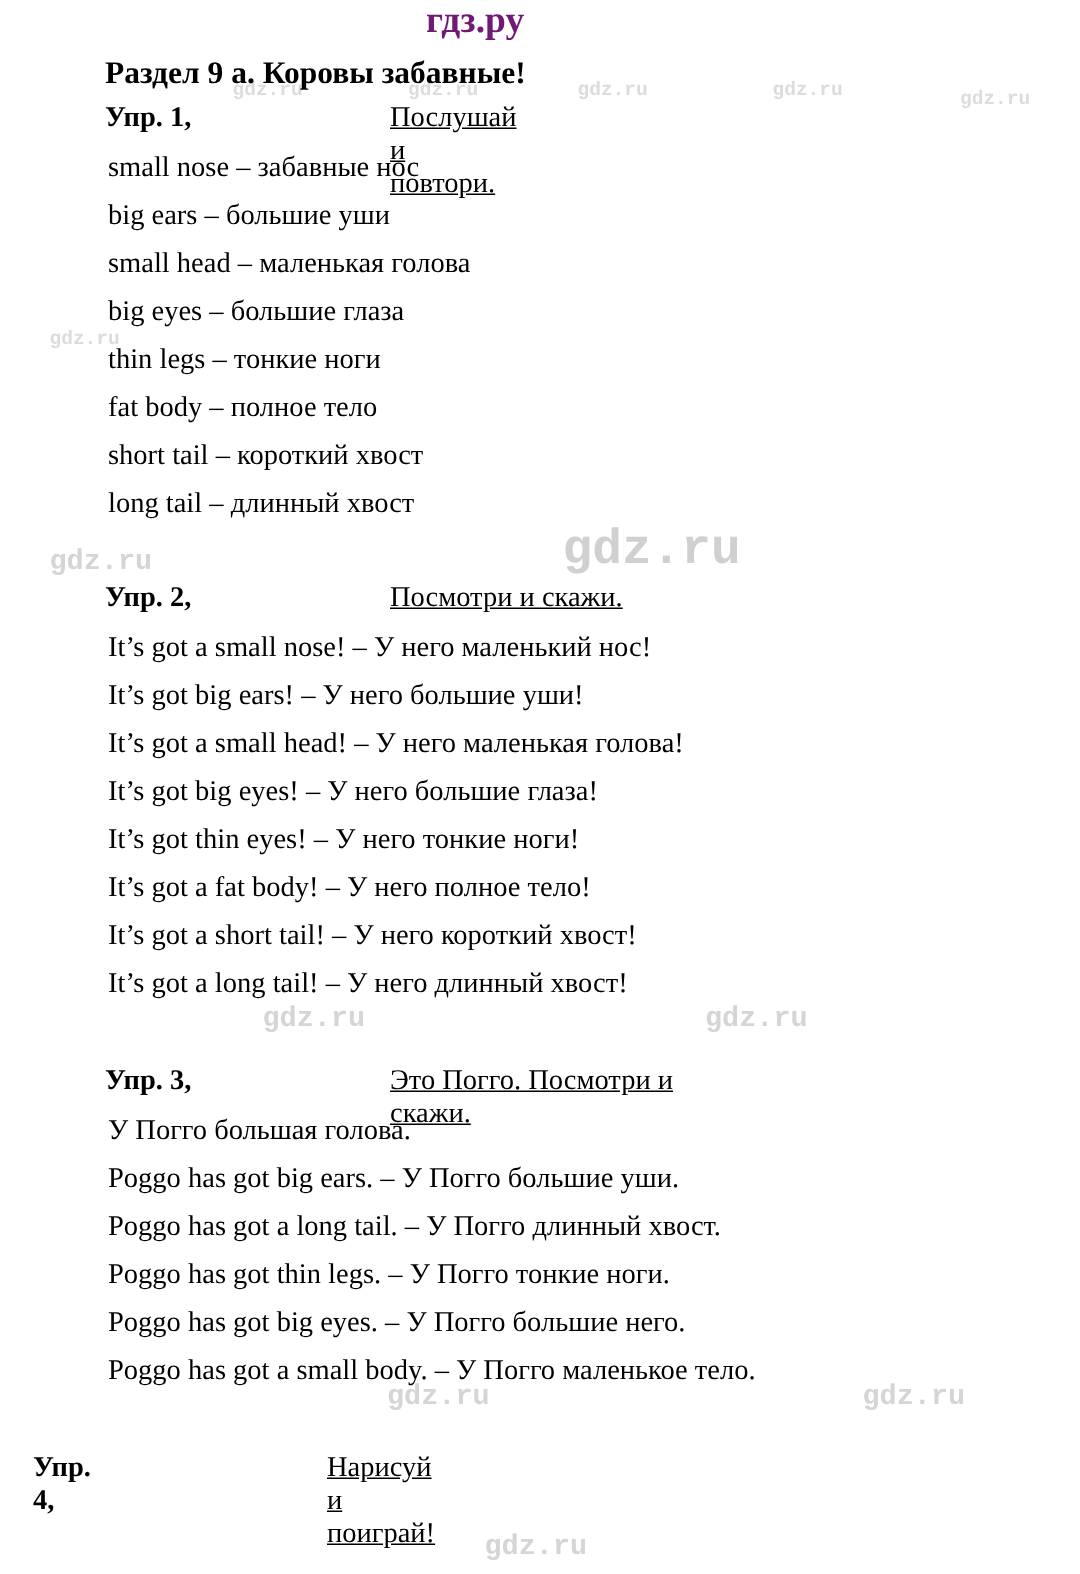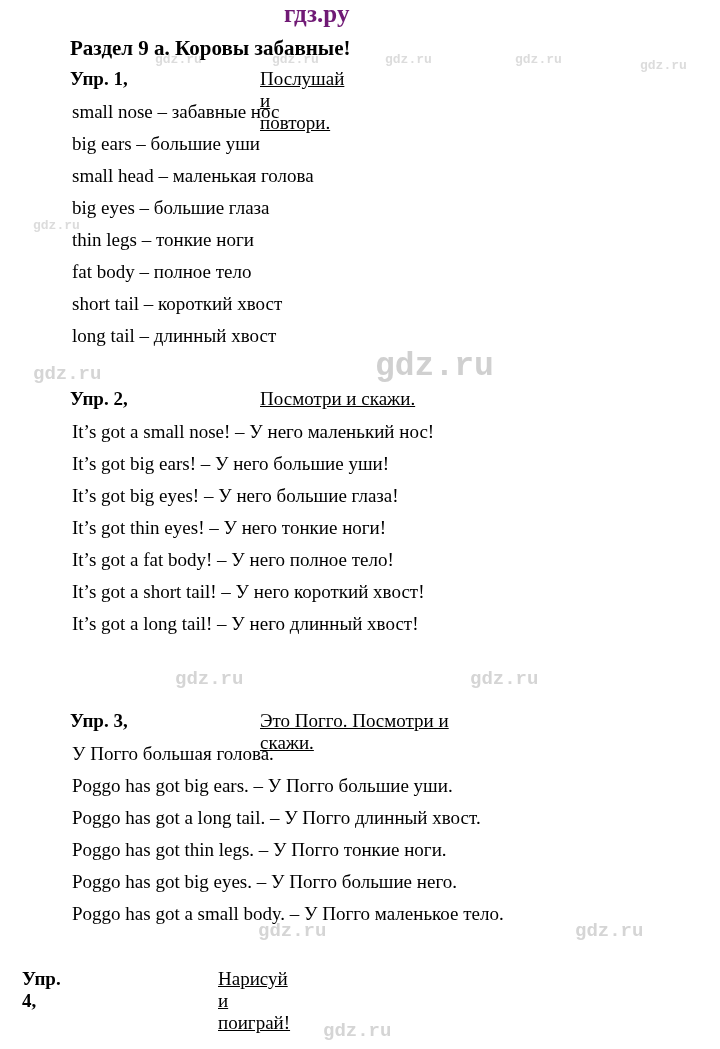--- a/index.html
+++ b/index.html
@@ -131,20 +131,21 @@
       <div class="line indent">long tail – длинный хвост</div>
     </div>
 
     <div class="block" style="top:388px;">
       <div class="ex-head">
         <span class="ex-num">Упр. 2,</span>
         <span class="ex-instr">Посмотри и скажи.</span>
       </div>
       <div class="line indent">It’s got a small nose! – У него маленький нос!</div>
       <div class="line indent">It’s got big ears! – У него большие уши!</div>
+      <div class="line indent">It’s got a small head! – У него маленькая голова!</div>
       <div class="line indent">It’s got big eyes! – У него большие глаза!</div>
       <div class="line indent">It’s got thin eyes! – У него тонкие ноги!</div>
       <div class="line indent">It’s got a fat body! – У него полное тело!</div>
       <div class="line indent">It’s got a short tail! – У него короткий хвост!</div>
       <div class="line indent">It’s got a long tail! – У него длинный хвост!</div>
     </div>
 
     <div class="block" style="top:710px;">
       <div class="ex-head">
         <span class="ex-num">Упр. 3,</span>

